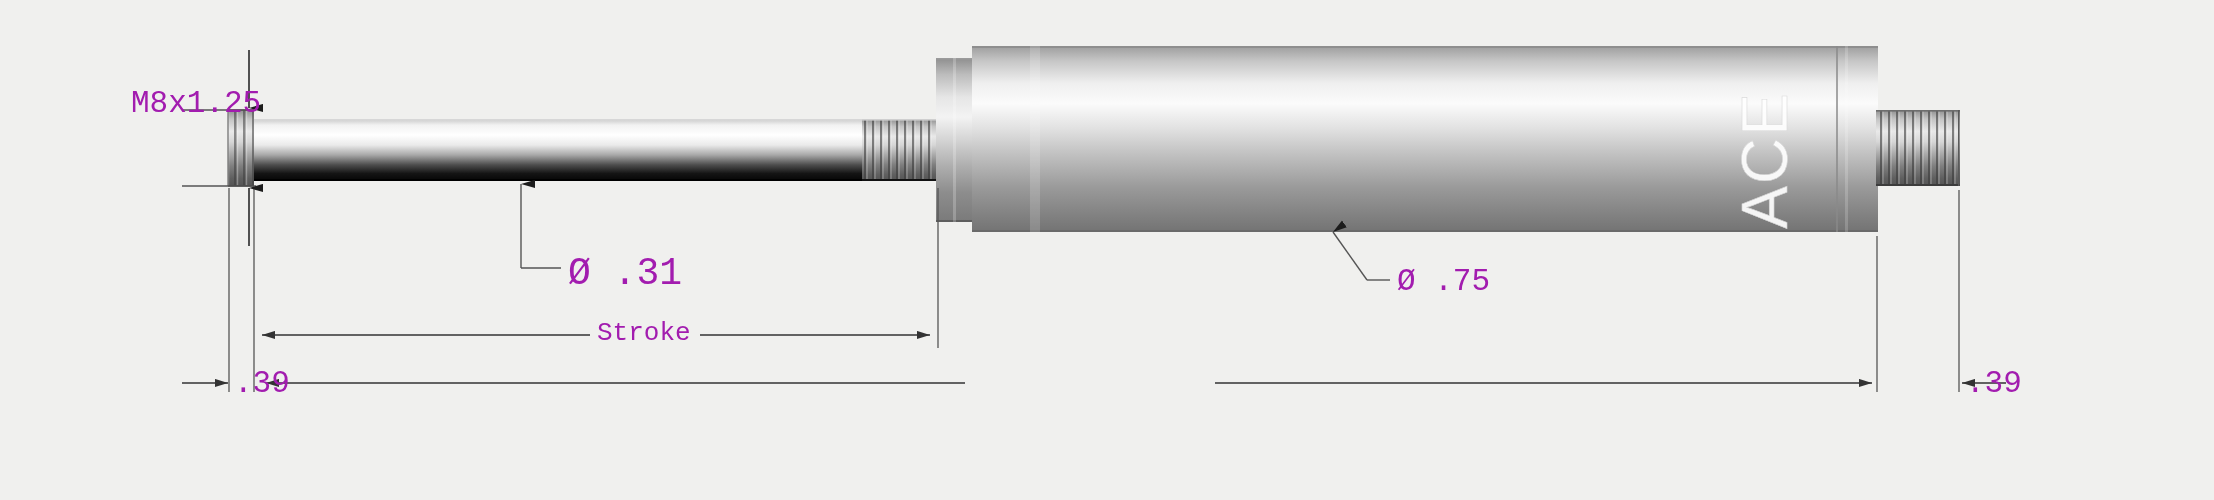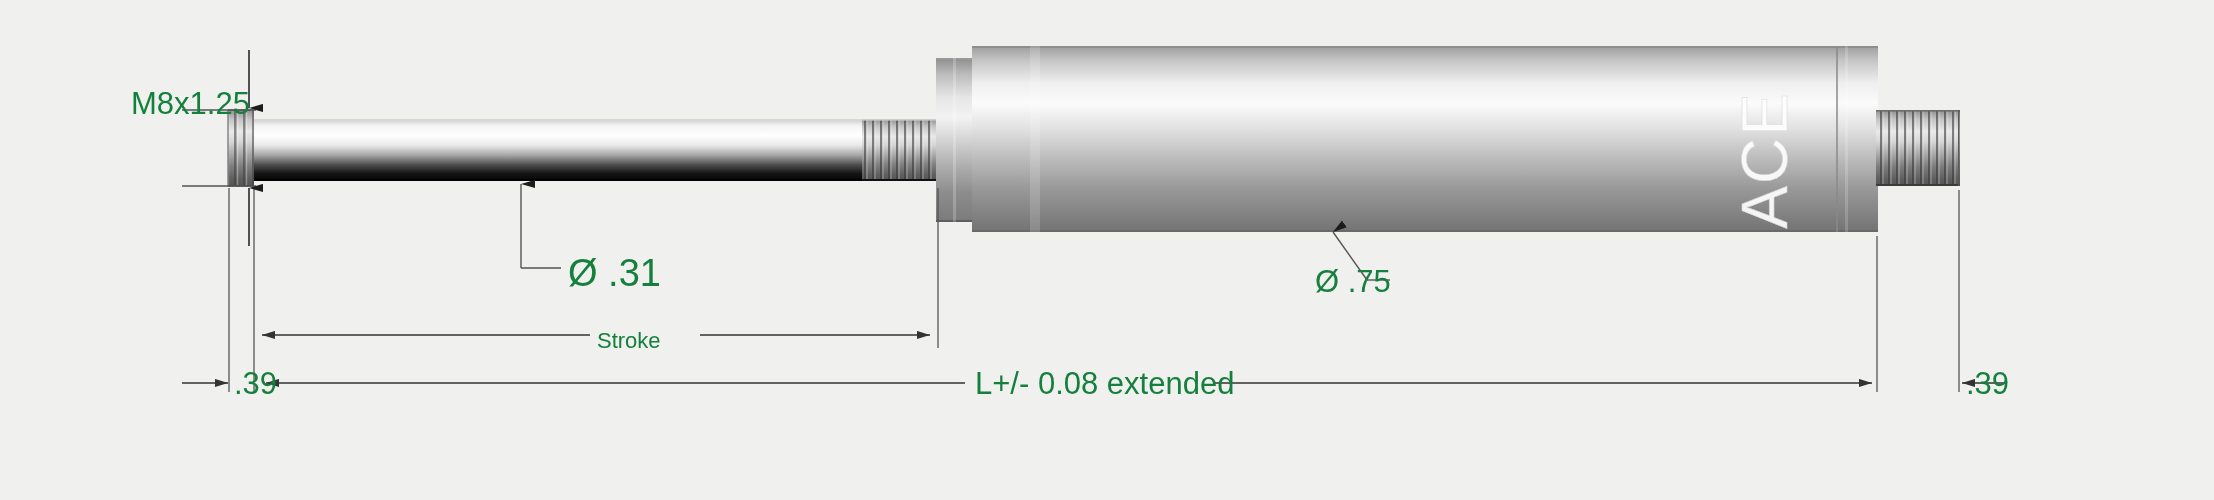--- a/index.html
+++ b/index.html
@@ -6,23 +6,23 @@
   body{
     width:2214px;height:500px;
     background:#f0f0ee;
     font-family:"Liberation Sans", sans-serif;
     overflow:hidden;
     position:relative;
   }
   #stage{position:absolute;left:0;top:0;width:2214px;height:500px;}
   .lbl{
     position:absolute;
-    color:#15803d;
+    color:#a21caf;
     white-space:nowrap;
-    font-family:Liberation Sans, sans-serif;
+    font-family:Liberation Mono, monospace;
   }
   svg{position:absolute;left:0;top:0;}
 </style>
 </head>
 <body>
 
 <div id="stage">
 
   <svg width="2214" height="500">
     <defs>
@@ -194,23 +194,22 @@
       <line x1="2006" y1="383" x2="1962" y2="383" stroke="#333" stroke-width="1.4" marker-end="url(#arrR)"></line>
     </g>
 
     <text x="1787" y="160" transform="rotate(-90 1787 160)" fill="#ffffff" opacity="0.92" font-family="Liberation Sans, sans-serif" font-size="64" letter-spacing="2" text-anchor="middle" stroke="#d8d8d8" stroke-width="0.6" id="brand-text">ACE</text>
   </svg>
 
   <div class="lbl" style="left:131px;top:86px;font-size:31px;">M8x1.25</div>
 
   <div class="lbl" style="left:568px;top:252px;font-size:38px;">Ø .31</div>
 
-  <div class="lbl" style="left:1315px;top:264px;font-size:31px;">Ø .75</div>
-
-  <div class="lbl" style="left:597px;top:328px;font-size:22px;">Stroke</div>
-
-  <div class="lbl" style="left:975px;top:366px;font-size:31px;">L+/- 0.08 extended</div>
+  <div class="lbl" style="left:1397px;top:264px;font-size:31px;">Ø .75</div>
+
+  <div class="lbl" style="left:597px;top:318px;font-size:26px;">Stroke</div>
+
 
   <div class="lbl" style="left:234px;top:366px;font-size:31px;">.39</div>
 
   <div class="lbl" style="left:1966px;top:366px;font-size:31px;">.39</div>
 
 </div>
 
 </body></html>

